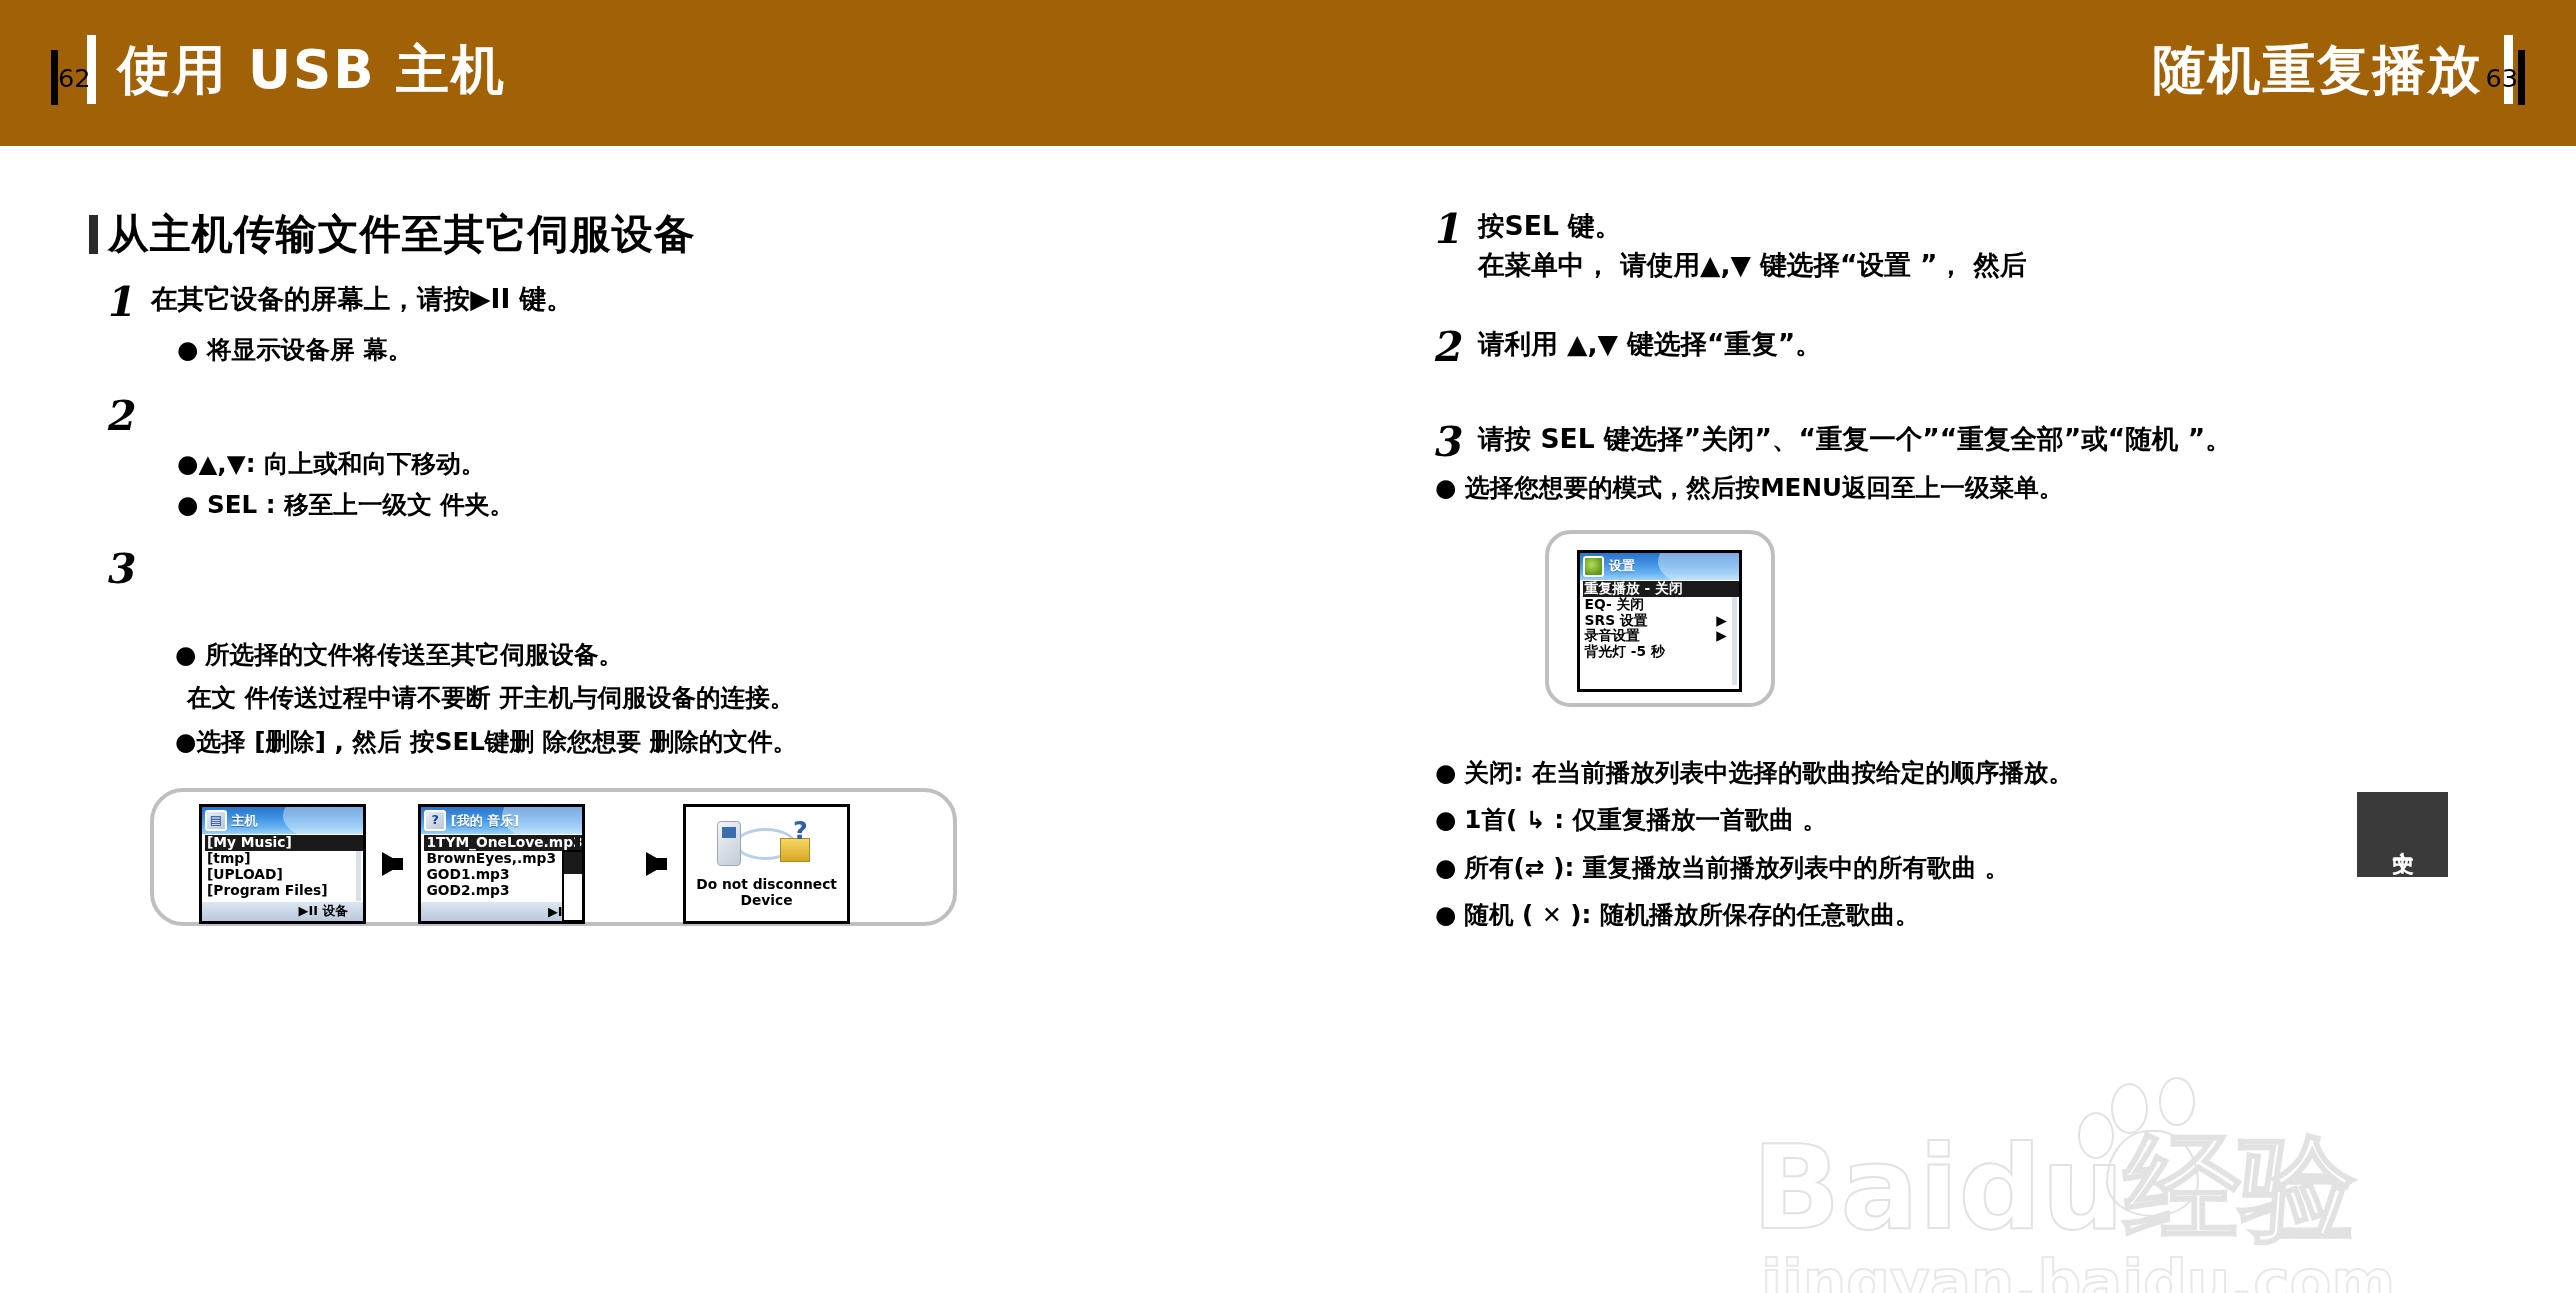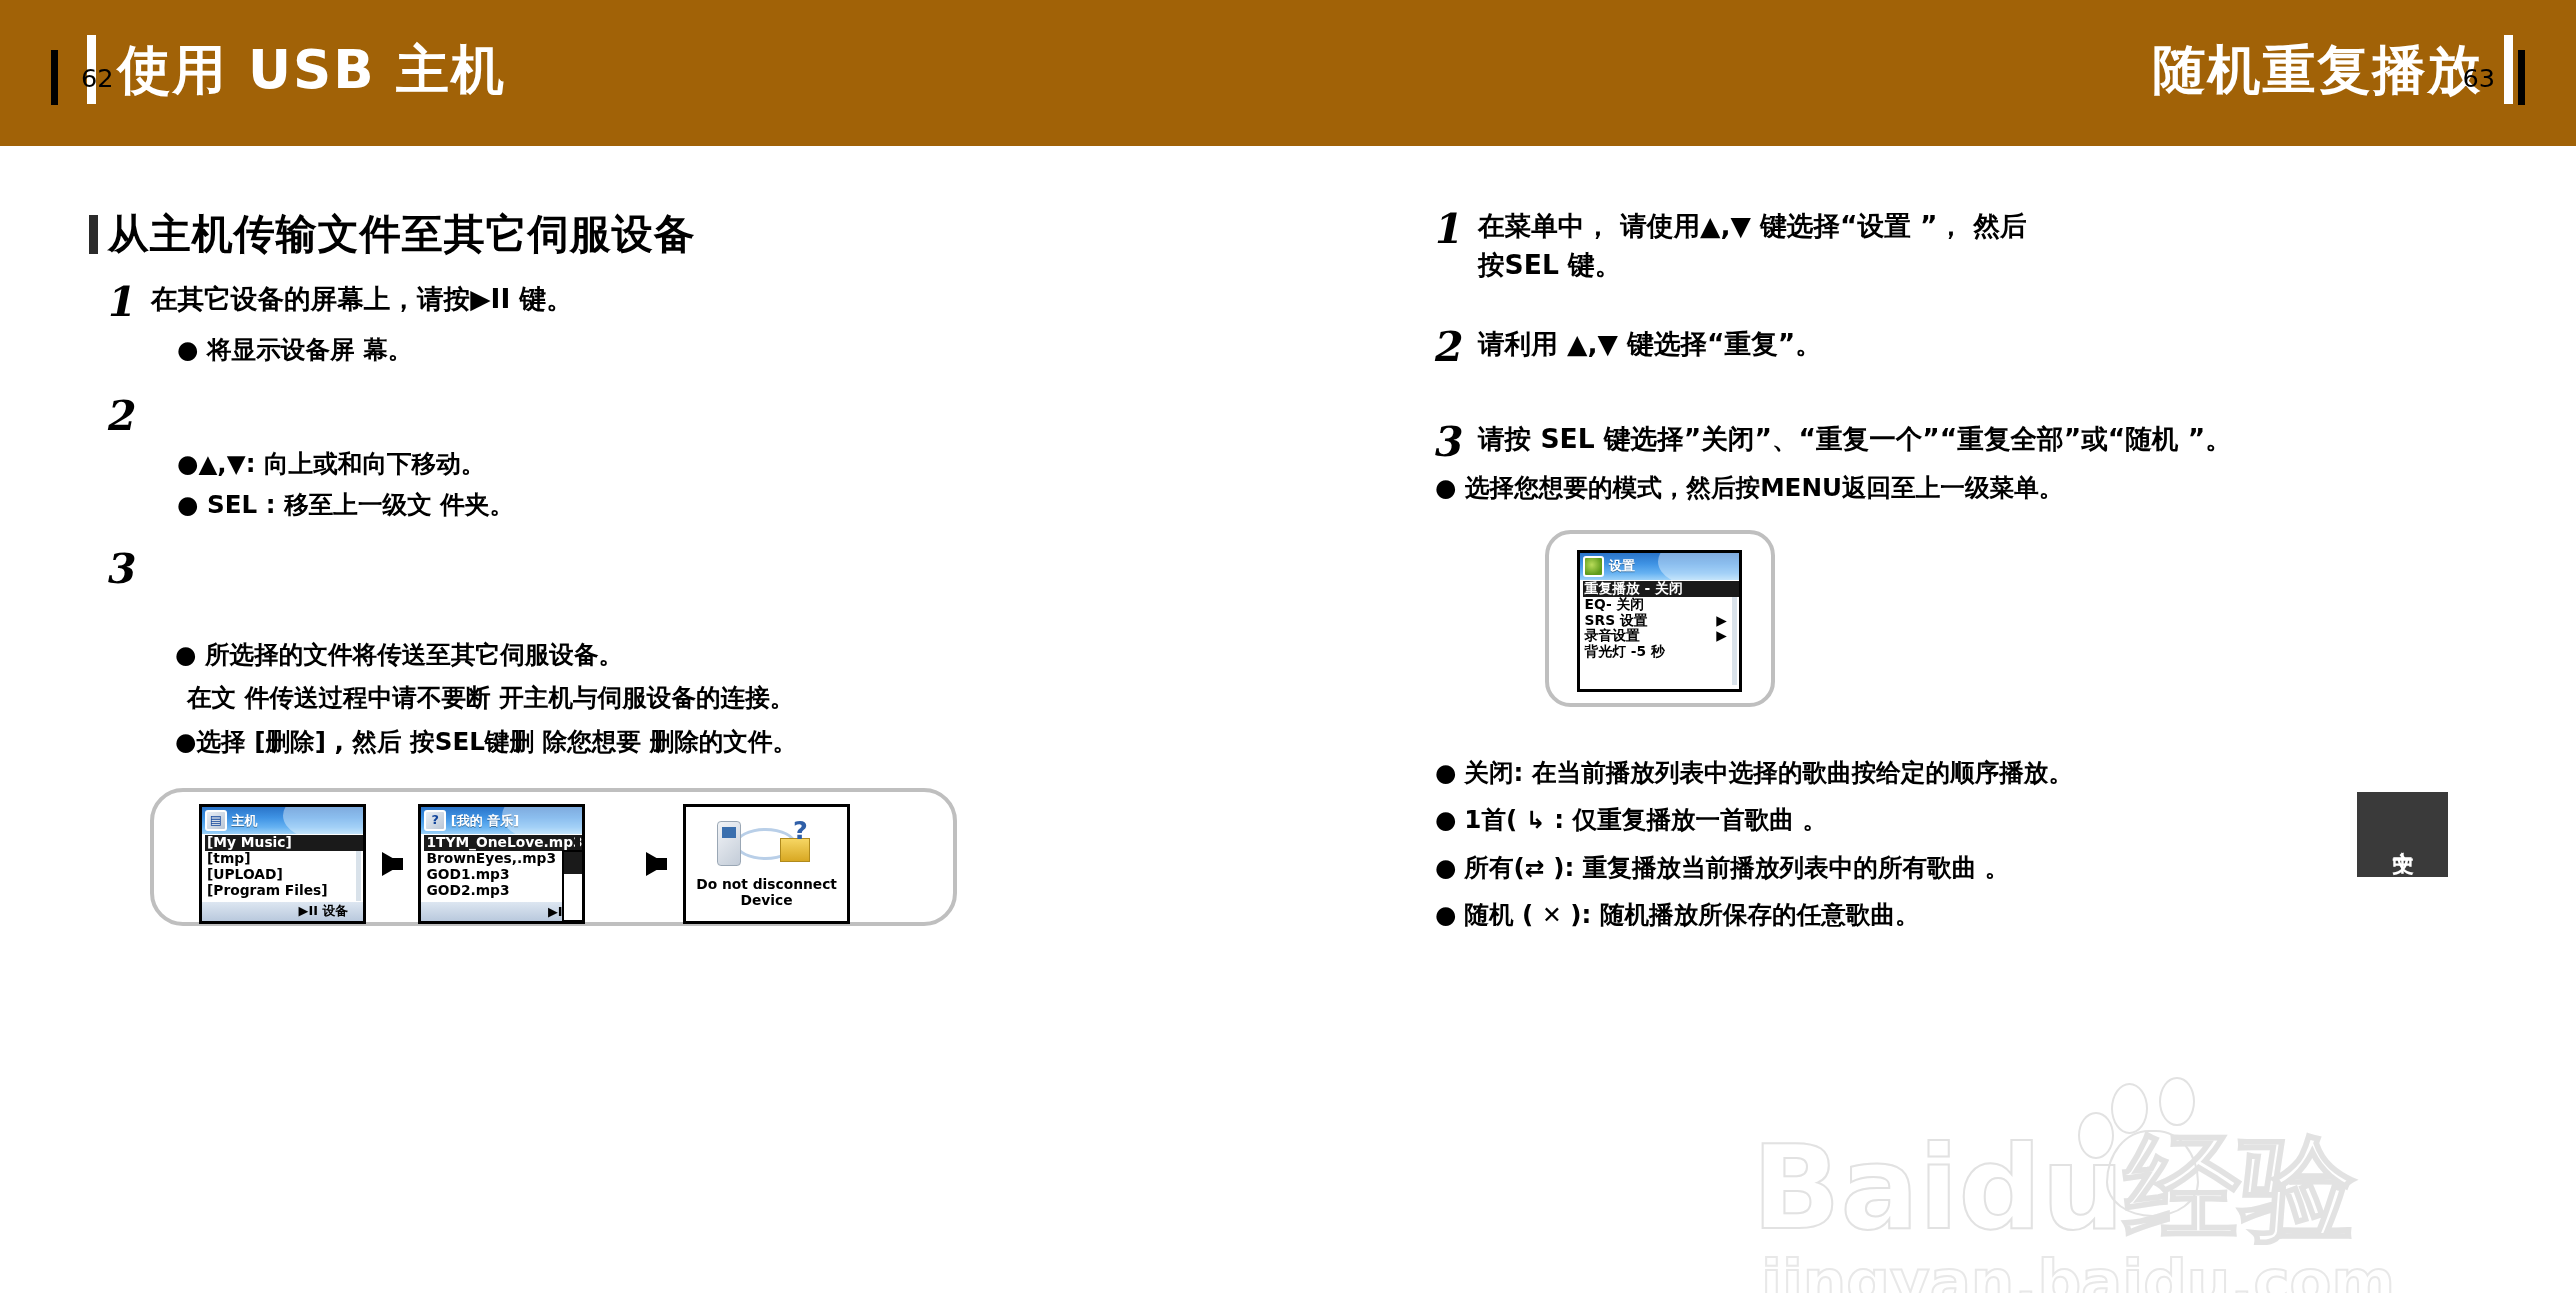--- a/index.html
+++ b/index.html
@@ -179,21 +179,21 @@
   .lang-tab{
     position:absolute;right:128px;top:646px;width:91px;height:85px;background:#3a3a3a;
     display:flex;align-items:center;justify-content:center;
   }
   .lang-tab span{
     color:#fff;font-size:21.6px;font-weight:bold;line-height:1.05;
     writing-mode:vertical-rl;letter-spacing:1px;
   }
 
   
-  .pgnum{position:absolute;bottom:41px;display:flex;align-items:center;gap:23px;}
+  .pgnum{position:absolute;bottom:41px;display:flex;align-items:center;gap:0;}
   .pgnum .bar{display:block;width:6.9px;height:55px;background:#000;}
   .pgnum .n{font-size:25.6px;color:#000;}
   .pg-left{left:51px;}
   .pg-right{right:51px;}
 
   
   .watermark{
     position:absolute;left:1663px;top:935px;width:827px;height:256px;
     pointer-events:none;user-select:none;
   }
@@ -335,22 +335,22 @@
       <span class="bar"></span>
       <span class="n">62</span>
     </div>
   </div>
 
   <div class="col col-right">
 
     <div class="step" style="left:146px;top:61px;">
       <span class="step-num">1</span>
       <span class="step-body">
+        <span class="ln">按SEL 键。</span>
         <span class="ln">在菜单中， 请使用▲,▼ 键选择“设置 ”， 然后</span>
-        <span class="ln">按SEL 键。</span>
       </span>
     </div>
 
     <div class="step" style="left:146px;top:179px;">
       <span class="step-num">2</span>
       <span class="step-body">
         <span class="ln">请利用 ▲,▼ 键选择“重复”。</span>
       </span>
     </div>
 

